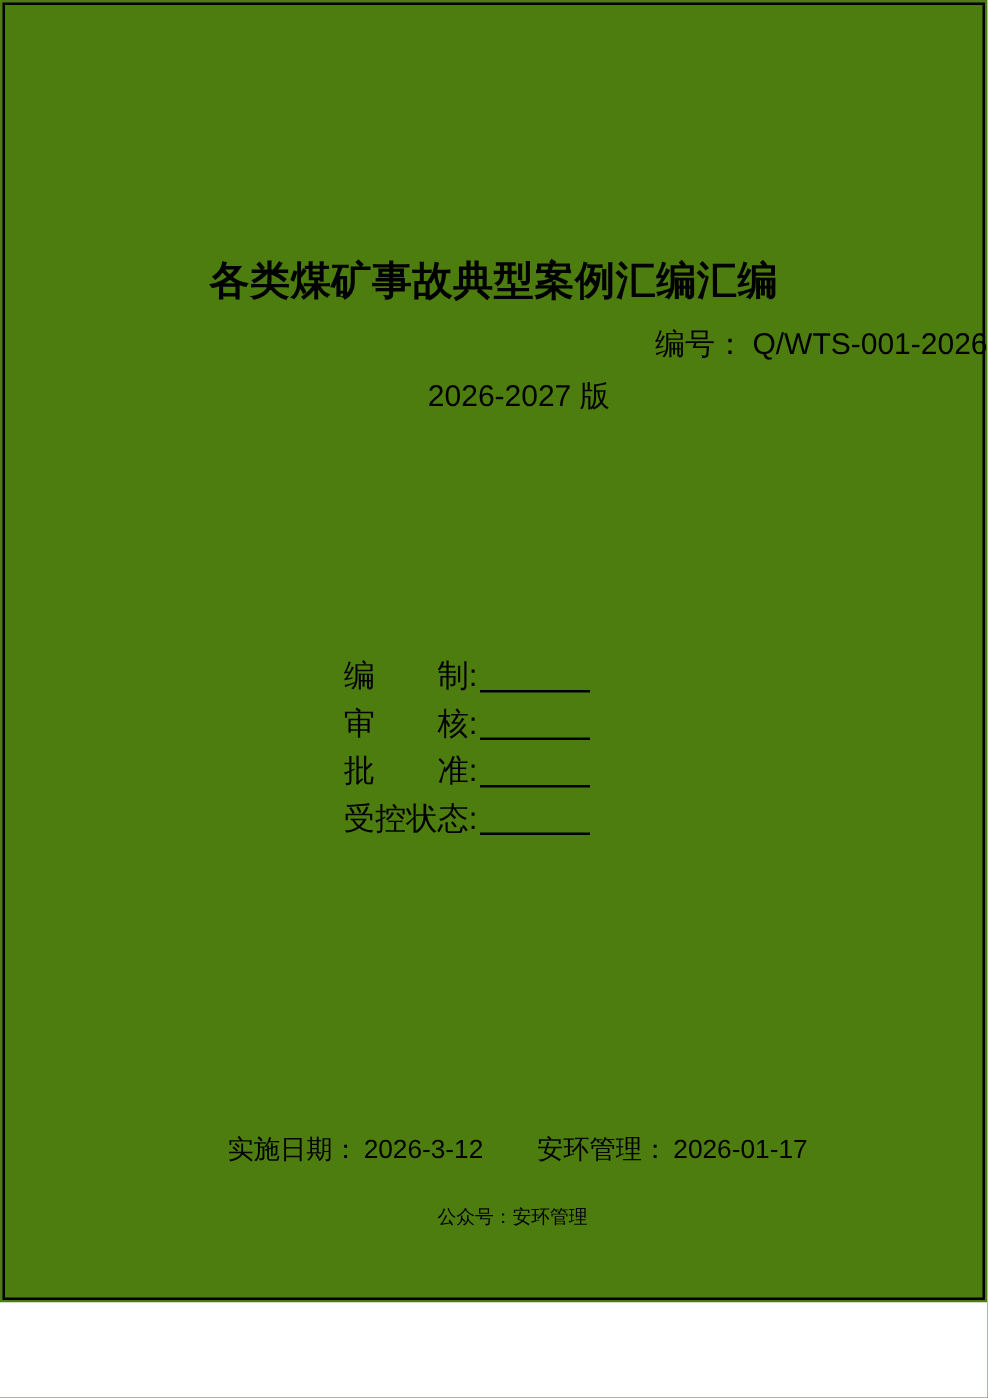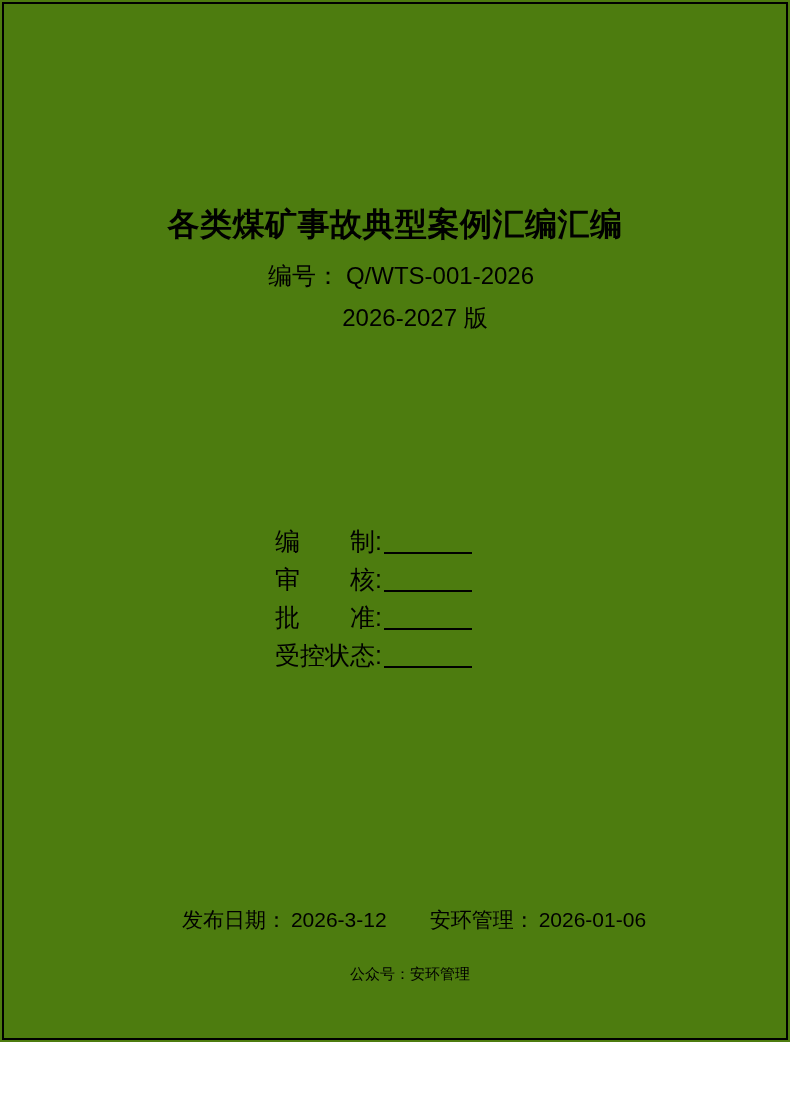--- a/index.html
+++ b/index.html
@@ -35,21 +35,21 @@
     line-height: 52px;
     font-weight: 700;
     letter-spacing: 0.5px;
     font-family: "Liberation Sans", "DejaVu Sans", sans-serif;
   }
   .doc-number {
     position: absolute;
     top: 258px;
     left: 12px;
     right: 0;
-    text-align: center;
+    text-align: right;
     font-size: 24px;
     line-height: 36px;
   }
   .doc-number .num-value { margin-left: 6px; }
   .doc-version {
     position: absolute;
     top: 300px;
     left: 0;
     right: 0;
     text-align: center;
@@ -149,20 +149,20 @@
     <div class="sig-row">
       <span class="sig-label">
           <span>受控</span>
           <span>状态</span>
         </span><span class="sig-colon">:</span><span class="sig-line"></span>
     </div>
   </div>
 
   <div class="dates-line">
     <span class="date-group">
-      <span>发布日期：</span><span class="date-value">2026-3-12</span>
+      <span>实施日期：</span><span class="date-value">2026-3-12</span>
     </span><span class="date-group">
-      <span>安环管理：</span><span class="date-value">2026-01-06</span>
+      <span>安环管理：</span><span class="date-value">2026-01-17</span>
     </span>
   </div>
 
   <div class="footer-line">公众号：安环管理</div>
 </div>
 
 </body></html>

